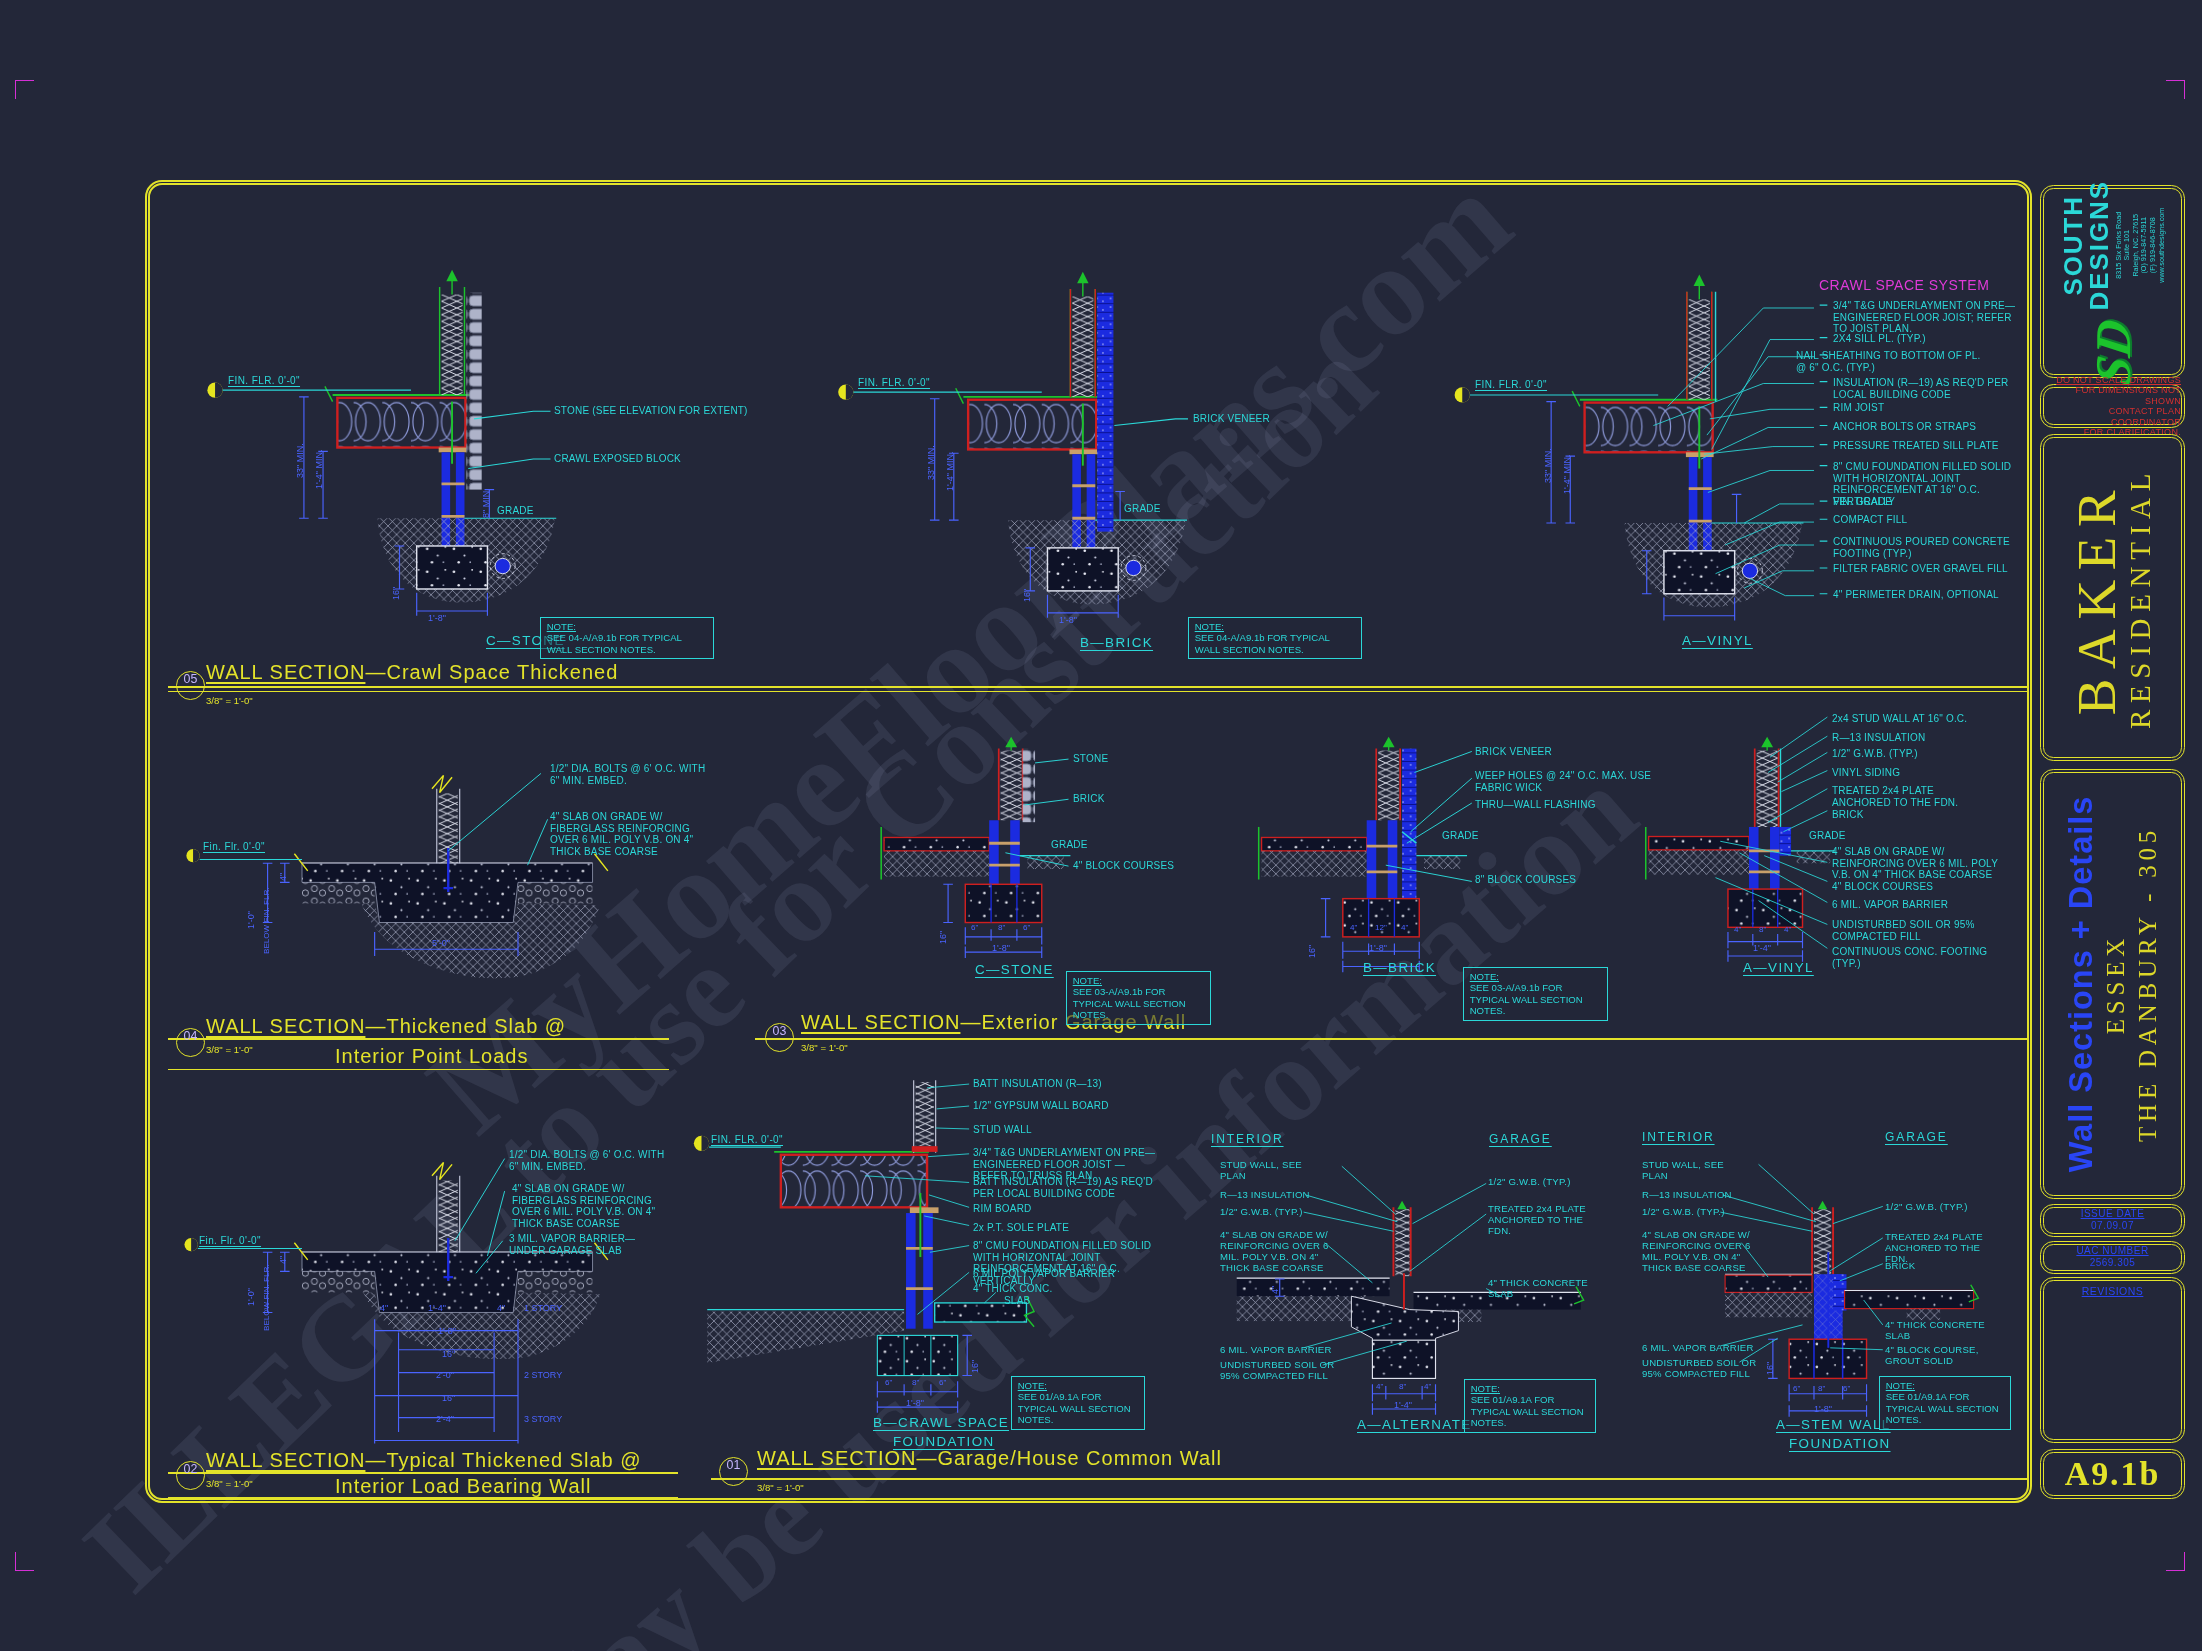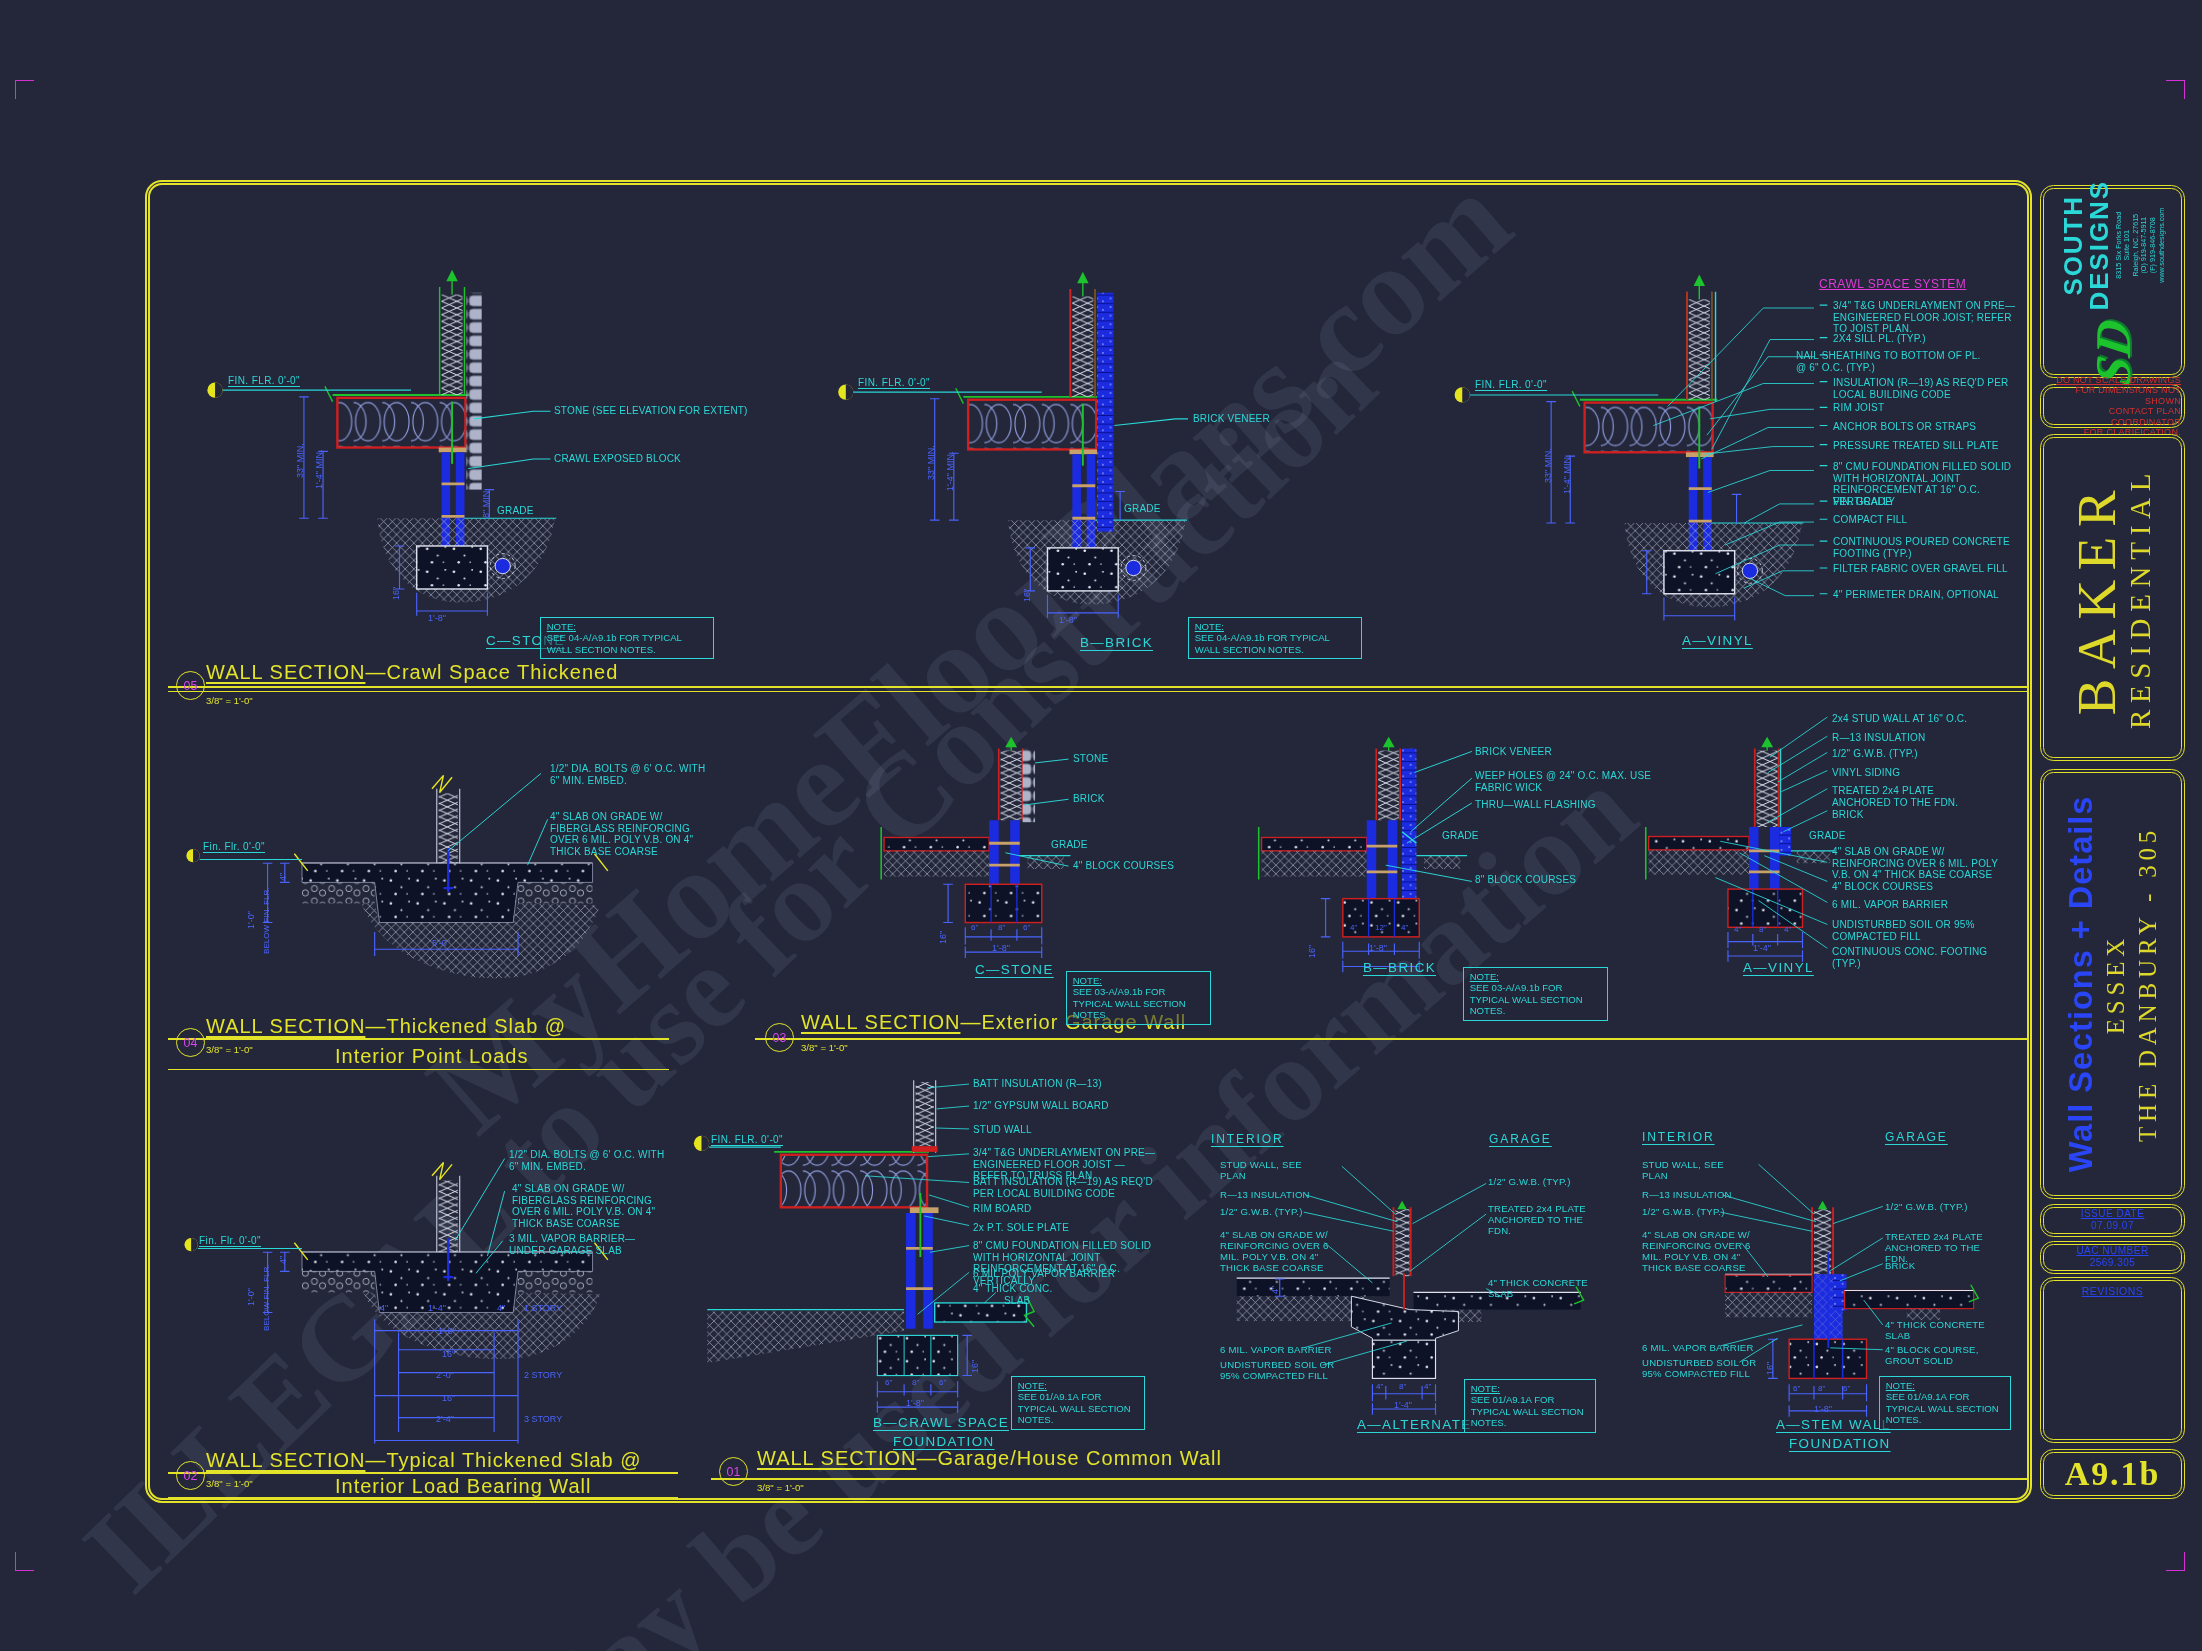--- a/index.html
+++ b/index.html
@@ -16,23 +16,23 @@
   .rot{transform:rotate(-90deg);transform-origin:0 0}
   .lbl{position:absolute;color:#2bd8d8;font-size:13.4px;letter-spacing:1.4px;white-space:nowrap;
        text-decoration:underline;text-underline-offset:2.9px}
   .fin{position:absolute;color:#2bd8d8;font-size:10px;letter-spacing:0.4px;white-space:nowrap;
        text-decoration:underline;text-underline-offset:1.9px}
   .note{position:absolute;border:1.9px solid #2bd8d8;color:#2bd8d8;font-size:9.6px;line-height:11.5px;
         padding:2.9px 5.7px;background:rgba(35,39,57,.55)}
   .note b{display:block;font-weight:normal;text-decoration:underline}
   .hdr{position:absolute;color:#2bd8d8;font-size:12px;letter-spacing:1.9px;white-space:nowrap;
        text-decoration:underline;text-underline-offset:2.9px}
-  .mg{position:absolute;color:#e03ad8;font-size:12px;letter-spacing:0.5px;text-decoration:underline;white-space:nowrap}
+  .mg{position:absolute;color:#e03ad8;font-size:14px;letter-spacing:0.5px;white-space:nowrap}
   .sec-num{position:absolute;width:29px;height:29px;border:1.6px solid #e3e32a;border-radius:50%;
-           color:#d946ef;font-size:12.4px;display:flex;align-items:center;justify-content:center}
+           color:#c4b5fd;font-size:12.4px;display:flex;justify-content:center}
   .sec-title{position:absolute;color:#e3e32a;font-size:20px;letter-spacing:1px;white-space:nowrap}
   .sec-title b{font-weight:normal;text-decoration:underline;text-underline-offset:2.9px}
   .sec-scale{position:absolute;color:#e3e32a;font-size:9.6px;white-space:nowrap}
   .yline{position:absolute;background:#e3e32a;height:2.1px}
   .yline.thin{height:1px}
   .border-main{position:absolute;border:5.7px double #e3e32a;border-radius:17px}
   .tb{position:absolute;border:4.8px double #e3e32a;border-radius:13.4px}
   .vblock{position:absolute;transform:rotate(-90deg);display:flex;align-items:center;justify-content:center}
   .firm-name{color:#2bd8d8;font-weight:bold;font-size:26px;letter-spacing:1.9px;line-height:26px;text-align:center}
   .firm-addr{color:#2bd8d8;font-size:7.2px;line-height:8.6px;text-align:center;margin-top:2.9px}

